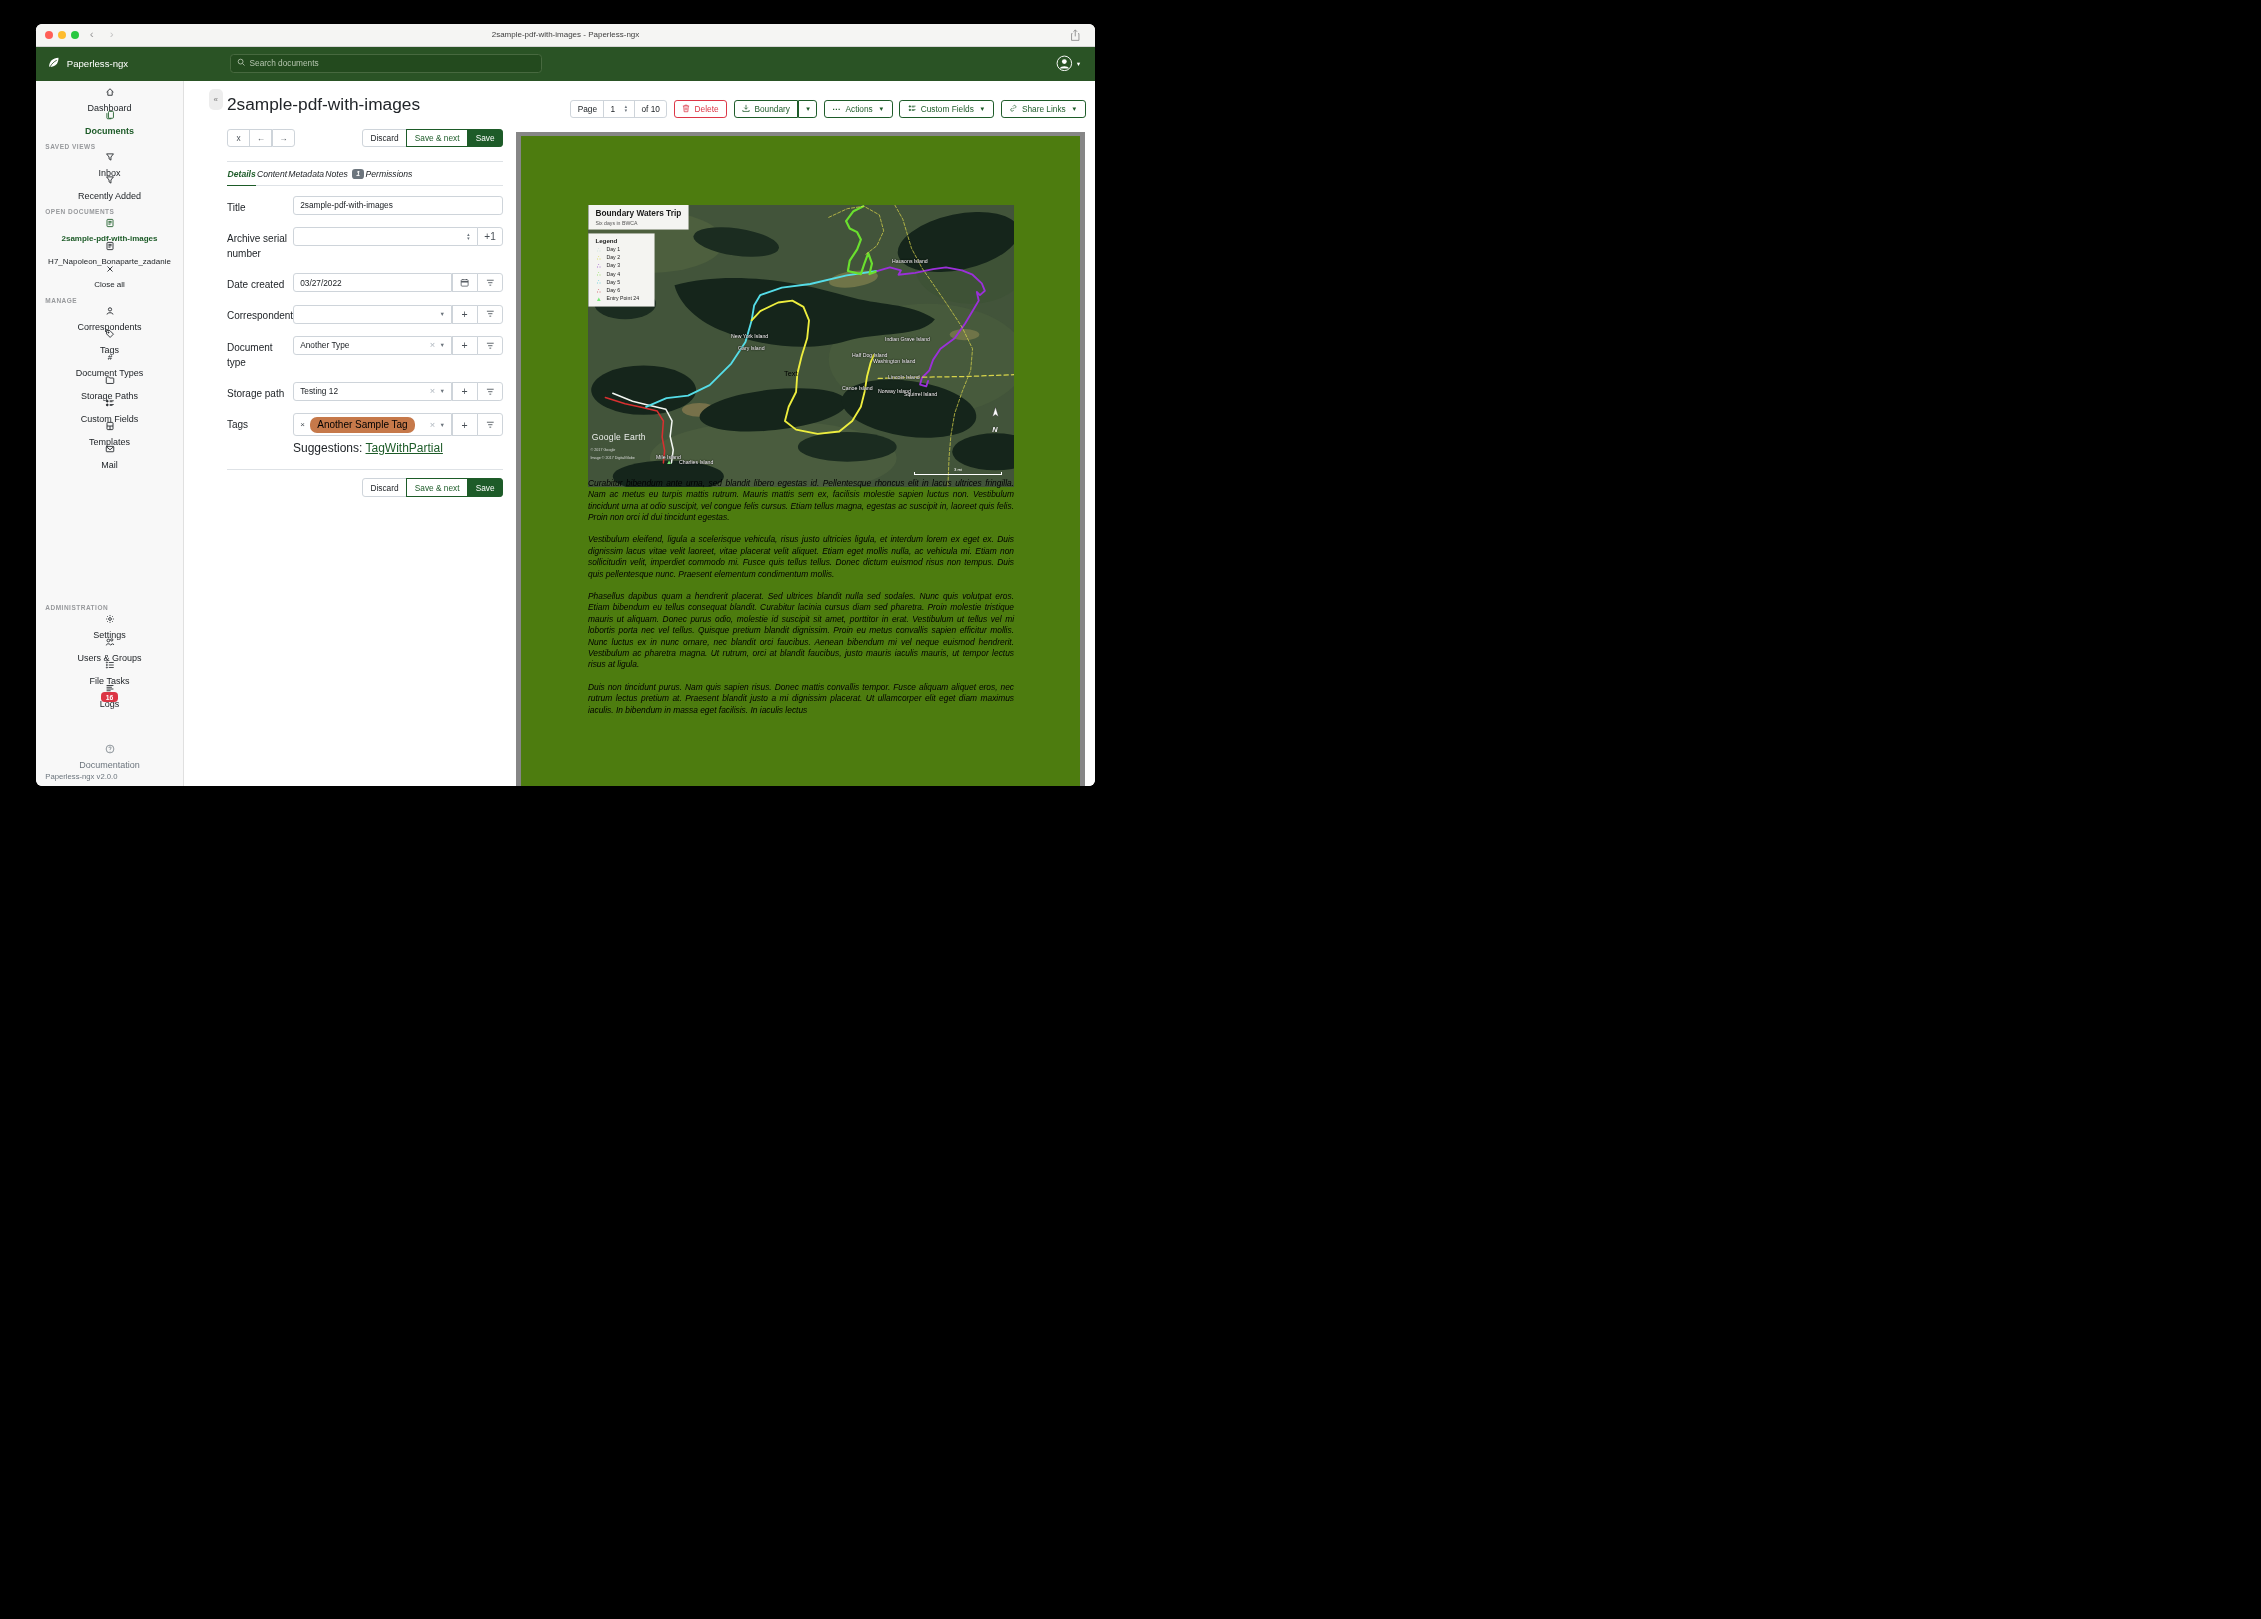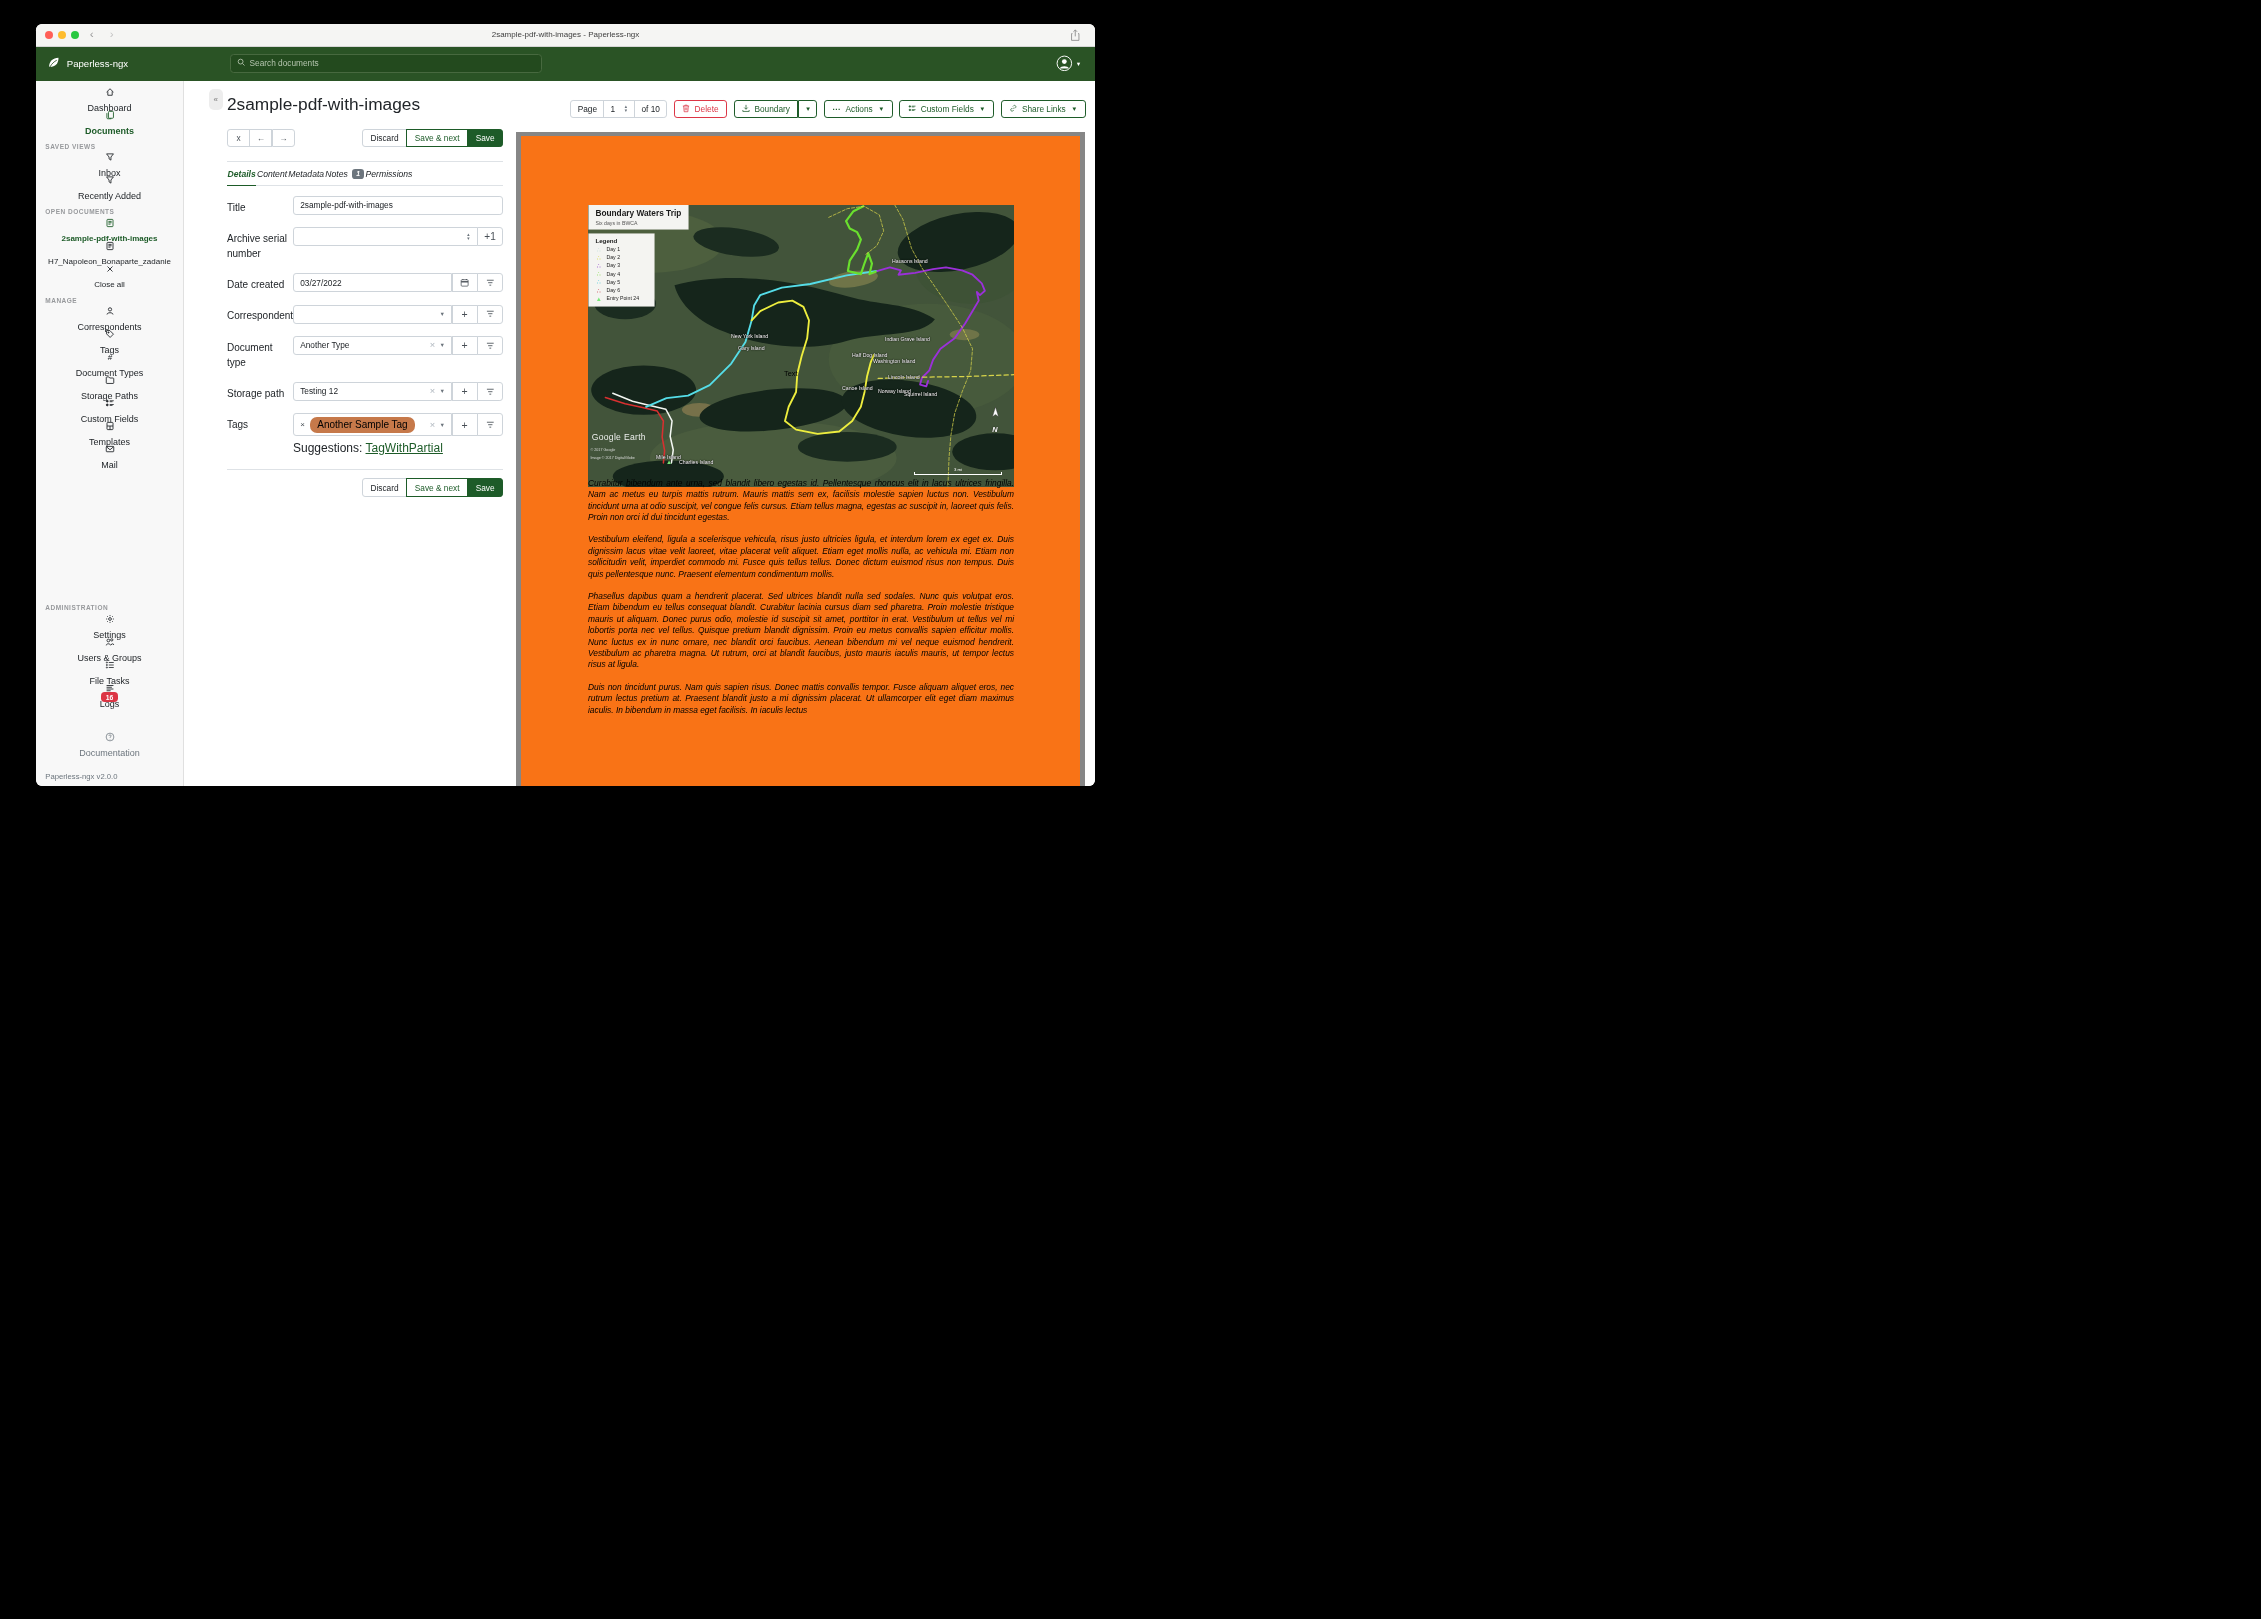--- a/index.html
+++ b/index.html
@@ -36,21 +36,21 @@
   .sideheading { font-size:6.5px; font-weight:700; letter-spacing:0.5px; color:#97999c; padding:10px 9.3px 2.5px; }
   .sideitem { display:flex; align-items:center; gap:6.2px; padding:0 9.3px; height:23px; font-size:9px; color:#212529;
               cursor:pointer; white-space:nowrap;flex-direction:column; }
   .sideitem .icn { flex:none; width:10px; height:10px; display:flex; }
   .sideitem.active { color:#1d5b28; font-weight:700; }
   .sideitem.small { font-size:8px; }
   .sideitem.muted { color:#6c757d; }
   .badge-red { background:#dc3545; color:#fff; font-size:6.8px; font-weight:700; border-radius:3.7px; padding:1.5px 5px; }
   .section-admin { margin-top:127px; }
   .sidefoot { position:absolute; left:0; bottom:5px; width:100%; }
-  .version { font-size:7.7px; color:#6c757d; padding:5px 9.3px 0;margin-top:12px; }
+  .version { font-size:7.7px; color:#6c757d; padding:5px 9.3px 0; }
 
   
   .collapse-btn { position:absolute; left:25px; top:8.6px; width:13.6px; height:21px; background:#ededed;
                   border:none; border-radius:5px; color:#7a7a7a; font-size:8px; cursor:pointer; }
   .doc-heading { position:absolute; left:43px; top:13.6px; font-size:17.3px; font-weight:400; color:#212529; }
   .doc-toolbar { position:absolute; top:19px; right:9.3px; display:flex; gap:6.8px; align-items:center; }
 
   .btn { height:18.5px; padding:0 7.4px; font-size:8.3px; border:0.6px solid #ced4da; border-radius:3.1px;
          display:inline-flex; align-items:center; gap:4.3px; background:#fff; color:#212529; cursor:pointer;
          font-family:inherit; white-space:nowrap; }
@@ -94,21 +94,21 @@
   .clearx { color:#adb5bd; font-size:9.3px; padding:0 4.3px; cursor:pointer; }
   .caret-sm { color:#6c757d; font-size:5.6px; cursor:pointer; }
   .chip { background:#c6794a; color:#000; font-weight:400; font-size:10px; padding:2.5px 7.4px; border-radius:7px; white-space:nowrap; }
   .chipx { color:#495057; font-size:8px; margin-right:5px; cursor:pointer; }
   .suggest { margin:5px 0 0 66px; font-size:12px; color:#212529; }
   .suggest a { color:#1d5b28; }
   .form-actions { display:flex; justify-content:flex-end; margin-top:8.6px; }
 
   
   .preview { position:absolute; left:332px; top:51px; width:569px; height:654px; background:#868686; overflow:hidden; }
-  .page { position:absolute; left:5px; top:4.3px; width:559px; height:679px; background:#f97316; }
+  .page { position:absolute; left:5px; top:4.3px; width:559px; height:679px; background:#4d7c0f; }
   .map { position:absolute; left:67px; top:69px; width:426px; height:282px; overflow:hidden; background:#42543a; }
   .map svg.base { position:absolute; left:0; top:0; }
   .maplabel { position:absolute; color:#fff; font-size:5.2px; text-shadow:0 0 1.2px #000,0 0 1.2px #000; white-space:nowrap; }
   .maplabel.dark { color:#000; text-shadow:none; font-size:7.4px; }
   .mtitlebox { position:absolute; left:0.6px; top:0.6px; background:#f4f4f1; padding:3.1px 6.8px 3.7px; box-shadow:0 0 0 0.6px #e4e4e0; }
   .mtitle { font-size:8.3px; font-weight:700; color:#1a1a1a; }
   .msub { font-size:5.2px; color:#555; margin-top:1.2px; }
   .mlegend { position:absolute; left:1.2px; top:29px; background:#f4f4f1; padding:3.1px 6.2px 4.3px; width:65px; box-shadow:0 0 0 0.6px #e4e4e0; }
   .mlegend .ltitle { font-size:6.2px; font-weight:700; color:#1a1a1a; margin-bottom:1.9px; }
   .lrow { display:flex; align-items:center; gap:4.3px; font-size:5.2px; color:#222; margin-top:2.2px; }

